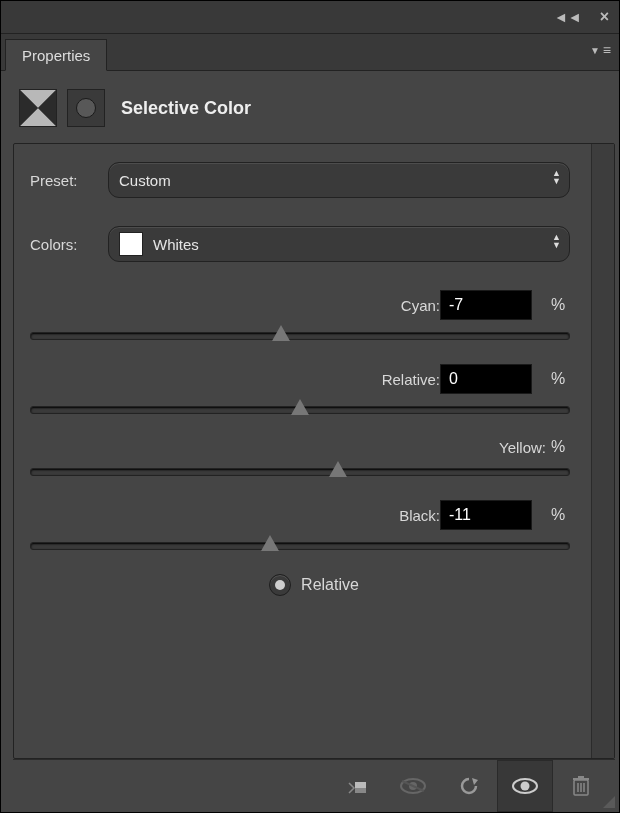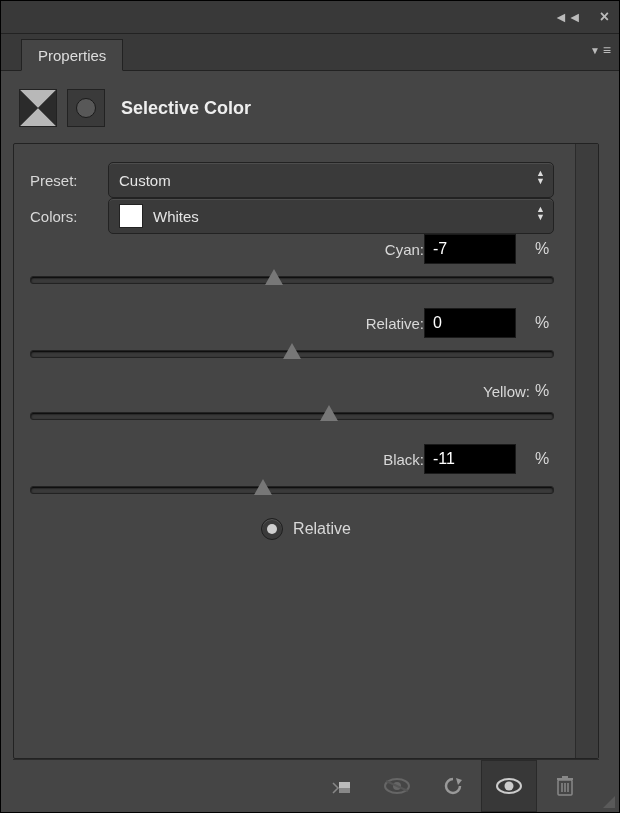--- a/index.html
+++ b/index.html
@@ -1,33 +1,33 @@
 <!DOCTYPE html>
 <html><head>
 <meta charset="utf-8">
 <style>
   html,body{margin:0;padding:0;background:#1a1a1a;font-family:"Segoe UI",Tahoma,Arial,sans-serif;font-size:13px;color:#bbb}
   .panel{width:620px;height:813px;background:#393939;border:1px solid #000;box-sizing:border-box;position:relative;display:flex;flex-direction:column}
   .titlebar{height:32px;background:#393939;border-bottom:1px solid #222;display:flex;justify-content:flex-end;align-items:center;padding-right:10px;gap:18px}
   .titlebar .tb-btn{color:#bbb;cursor:pointer;font-size:14px}
-  .tabbar{height:36px;border-bottom:1px solid #222;display:flex;align-items:flex-end;padding-left:20px;position:relative}
+  .tabbar{height:36px;border-bottom:1px solid #222;display:flex;align-items:flex-end;padding-left:4px;position:relative}
   .tab{background:#454545;border:1px solid #222;border-bottom:1px solid #454545;padding:7px 16px 6px;font-size:15px;color:#ddd;position:relative;top:1px}
   .tabmenu{position:absolute;right:10px;top:8px;font-size:13px;color:#bbb;cursor:pointer;display:flex;align-items:center;gap:3px}
-  .content{flex:1;background:#454545;padding:14px 20px 0 12px;display:flex;flex-direction:column}
+  .content{flex:1;background:#454545;padding:14px 4px 0 12px;display:flex;flex-direction:column}
   .title-row{display:flex;align-items:center;gap:10px;padding:4px 6px 16px 6px}
   .icon-box{width:36px;height:36px;background:#3a3a3a;border:1px solid #222;display:flex;align-items:center;justify-content:center}
   .icon-mask{width:36px;height:36px;background:#3a3a3a;border:1px solid #222;display:flex;align-items:center;justify-content:center}
   .icon-mask .dot{width:18px;height:18px;background:#585858;border:1px solid #1a1a1a;border-radius:50%}
   .panel-title{font-size:18px;font-weight:600;color:#eee;margin-left:6px}
   .inner{background:#454545;border:1px solid #222;flex:1;margin:0 0 0 0;border-radius:2px;position:relative;padding:18px 0 0 0}
   .scroll-gutter{position:absolute;right:0;top:0;bottom:0;width:22px;background:#3d3d3d;border-left:1px solid #2b2b2b}
   .form{padding:0 44px 0 16px}
-  .row{display:flex;align-items:center;margin-bottom:0}
+  .row{display:flex;align-items:center;margin-bottom:28px}
   .row-label{width:78px;color:#d8d8d8;font-size:15px}
-  .select{flex:1;height:34px;background:#3a3a3a;border:1px solid #222;border-radius:5px;box-shadow:inset 0 1px 0 #4d4d4d;display:flex;align-items:center;padding:0 10px;color:#e5e5e5;font-size:15px;position:relative;cursor:pointer}
+  .select{flex:1;height:34px;background:#3a3a3a;border:1px solid #222;border-radius:11px;box-shadow:inset 0 1px 0 #4d4d4d;display:flex;align-items:center;padding:0 10px;color:#e5e5e5;font-size:15px;position:relative;cursor:pointer}
   .select .swatch{width:22px;height:22px;background:#fff;margin-right:10px;border:1px solid #222}
   .updown{position:absolute;right:8px;top:6px;display:flex;flex-direction:column;line-height:8px;font-size:9px;color:#ddd}
   .slider-group{margin:0 0 22px 0;padding:0 44px 0 16px}
   .sg-head{display:flex;align-items:center;justify-content:flex-end;margin-bottom:8px}
   .sg-label{font-size:15px;color:#d8d8d8}
   .sg-val{display:flex;align-items:center;gap:14px}
   .num-input{width:92px;height:30px;background:#000;border:1px solid #1a1a1a;color:#fff;font-size:16px;padding:0 8px;box-sizing:border-box}
   .pct{font-size:16px;color:#d8d8d8;width:24px;text-align:center}
   .track{position:relative;height:14px}
   .rail{position:absolute;left:0;right:0;top:4px;height:6px;background:#3a3a3a;border:1px solid #222;border-radius:3px;box-shadow:inset 0 1px 2px #000}

